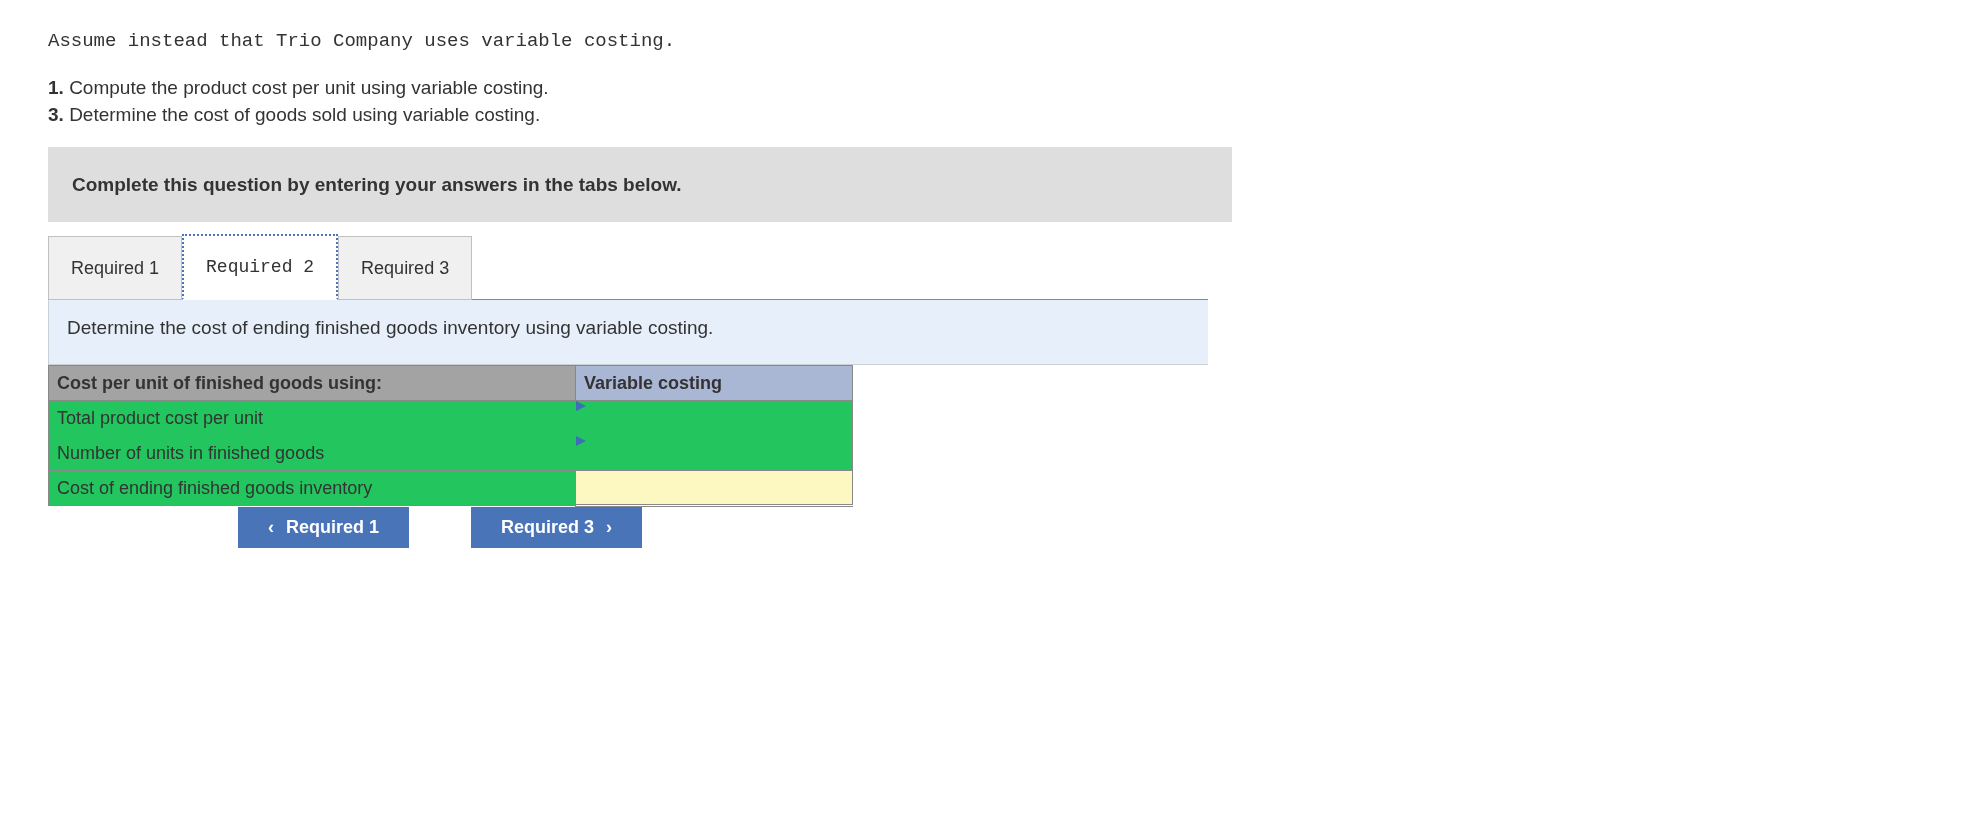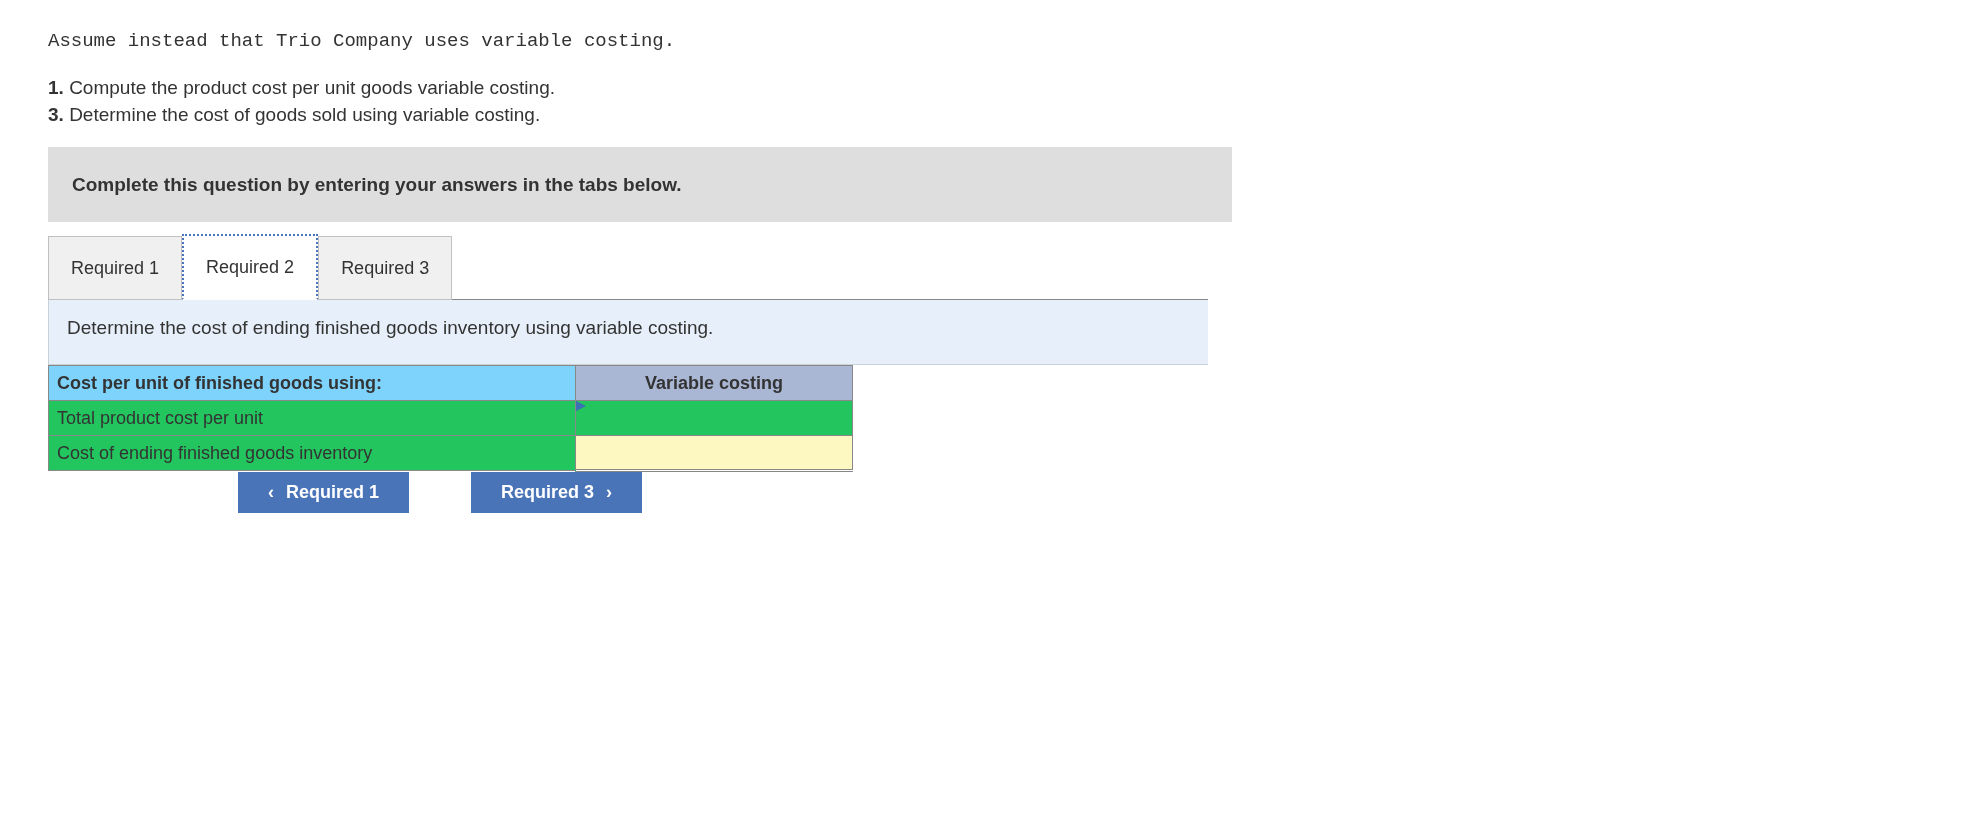--- a/index.html
+++ b/index.html
@@ -38,20 +38,21 @@
     background: #f0f0f0;
     cursor: pointer;
     font-size: 18px;
   }
   .tab.active {
     background: #fff;
     border: 2px dotted #4a74b8;
     border-bottom: 2px solid #fff;
     position: relative;
     z-index: 2;
+    font-family: Liberation Mono, monospace;
   }
   .tab-filler {
     flex: 1;
     border-bottom: 1px solid #888;
   }
   .tab-content {
     width: 1160px;
     background: #e7f0fa;
     border: 1px solid #c9d0d6;
     border-top: 1px solid #888;
@@ -66,27 +67,27 @@
     margin-top: 0;
     font-size: 18px;
   }
   table.worksheet td, table.worksheet th {
     border: 1px solid #888;
     padding: 4px 8px;
     text-align: left;
     background: #22c55e;
   }
   table.worksheet .hdr {
-    background: #7dd3fc;
+    background: #a3a3a3;
     font-weight: 700;
   }
   table.worksheet .hdr2 {
     background: #a9b6d4;
     font-weight: 700;
-    text-align: center;
+    text-align: left;
   }
   table.worksheet .label-col {
     width: 510px;
   }
   table.worksheet .val-col {
     width: 260px;
     position: relative;
   }
   .input-cell {
     background: #fff;
@@ -126,21 +127,21 @@
   .chev {
     font-weight: 700;
   }
 </style>
 </head>
 <body>
 
 <div class="intro">Assume instead that Trio Company uses variable costing.</div>
 
 <div>
-  <p class="list-line"><span class="list-num">1.</span> <span>Compute the product cost per unit goods variable costing.</span></p>
+  <p class="list-line"><span class="list-num">1.</span> <span>Compute the product cost per unit using variable costing.</span></p>
   <p class="list-line"><span class="list-num">3.</span> <span>Determine the cost of goods sold using variable costing.</span></p>
 </div>
 
 <div class="instruction-box">Complete this question by entering your answers in the tabs below.</div>
 
 <div class="tabs-row">
   <div class="tab">Required 1</div>
   <div class="tab active">Required 2</div>
   <div class="tab">Required 3</div>
   <div class="tab-filler"></div>
@@ -154,20 +155,24 @@
   <tbody>
       <tr>
     <td class="hdr label-col">Cost per unit of finished goods using:</td>
     <td class="hdr2 val-col">Variable costing</td>
   </tr>
   <tr>
     <td class="label-col">Total product cost per unit</td>
     <td class="val-col input-cell"><div class="tri"></div><span></span></td>
   </tr>
   <tr>
+    <td class="label-col">Number of units in finished goods</td>
+    <td class="val-col input-cell"><div class="tri"></div><span></span></td>
+  </tr>
+  <tr>
     <td class="label-col">Cost of ending finished goods inventory</td>
     <td class="val-col calc-cell"><span></span></td>
   </tr>
 </tbody>
   </table>
 
 <div class="btn-wrap">
   <button class="nav-btn">
     <span class="chev">‹</span>
     <span>Required 1</span>

